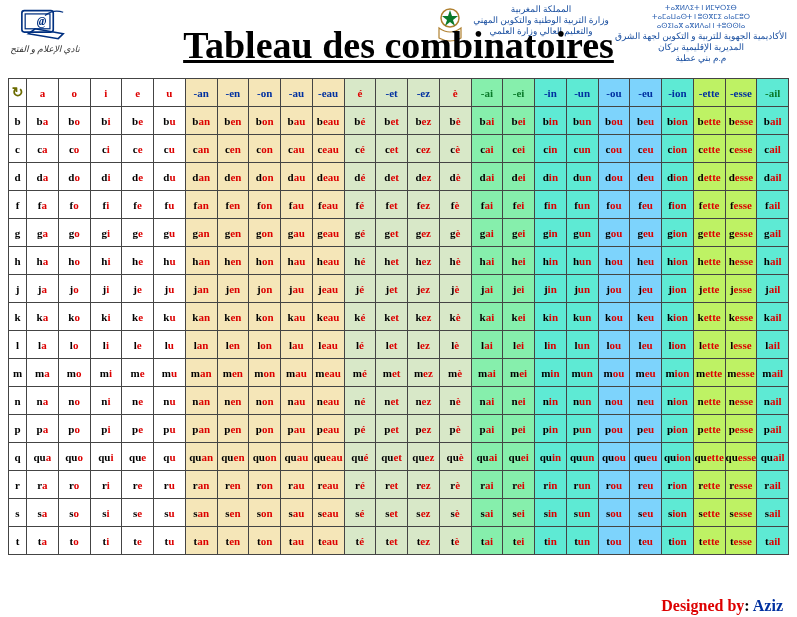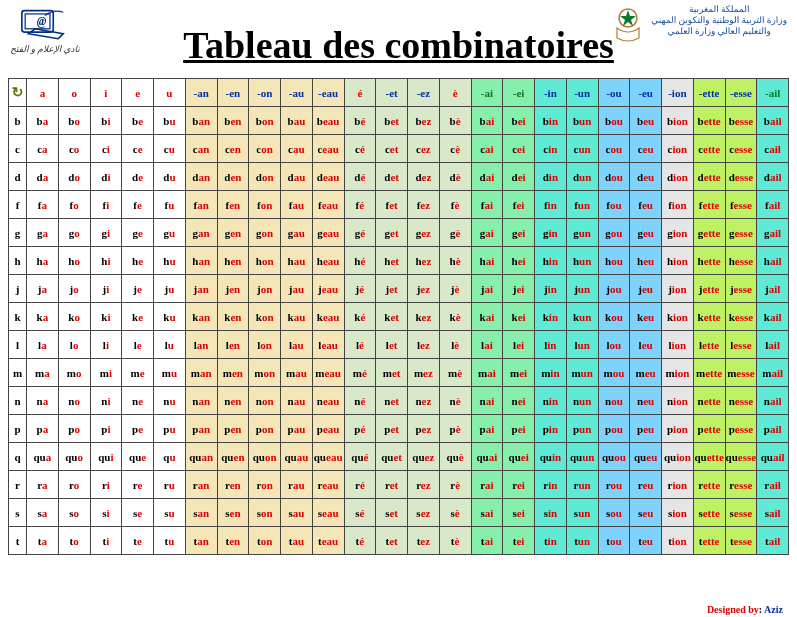--- a/index.html
+++ b/index.html
@@ -16,48 +16,56 @@
   table{border-collapse:collapse;width:100%;table-layout:fixed}
   th,td{border:1px solid #444;text-align:center;font-size:11px;font-weight:bold;padding:2px 0;height:28px;white-space:nowrap;overflow:hidden}
   th:first-child,td:first-child{width:18px}
   .arrow{width:18px;font-size:14px;color:#6b6b00}
   .grp-vowel{background:#fff}
   .grp-an{background:#f5e6b8}
   .grp-e{background:#d8e8c8}
   .grp-ai{background:#86efac}
   .grp-in{background:#5eead4}
   .grp-ou{background:#7dd3fc}
-  .grp-ion{background:#e5e5e5}
+  .grp-ion{background:#5eead4}
   .grp-ette{background:#bef264}
   .grp-ail{background:#5eead4}
   .hdr-cell{color:#d00;font-weight:bold}
   .hdr-blue{color:#0030a0}
   .hdr-green{color:#0a7a2a}
   .cons{color:#000}
   .vw{color:#d00}
-  .footer{position:absolute;right:14px;bottom:2px;font-size:10px;font-weight:bold}
+  .footer{position:absolute;right:14px;bottom:2px;font-size:16px;font-weight:bold}
   .footer .by{color:#d00}
   .footer .name{color:#0030a0}
 </style>
 </head>
 <body>
 
 <div class="header">
   <div class="logo-left">
     <svg viewBox="0 0 60 46">
       <rect x="2" y="8" width="38" height="26" rx="3" fill="none" stroke="#003080" stroke-width="2"></rect>
       <rect x="6" y="12" width="30" height="18" fill="none" stroke="#003080" stroke-width="1.5"></rect>
       <path d="M10 36 L46 42 L52 36 L18 30 Z" fill="none" stroke="#003080" stroke-width="2"></path>
       <text x="20" y="25" font-size="14" fill="#003080" font-weight="bold">@</text>
       <path d="M30 14 Q40 6 52 10" fill="none" stroke="#003080" stroke-width="1.5"></path>
     </svg>
     <div>نادي الإعلام و الفتح</div>
   </div>
   <div class="title">Tableau des combinatoires</div>
   <div class="hdr-right">
+    <div class="hdr-right-text">
+      <div class="tiny">ⵜⴰⴳⵍⴷⵉⵜ ⵏ ⵍⵎⵖⵔⵉⴱ</div>
+      <div class="tiny">ⵜⴰⵎⴰⵡⴰⵙⵜ ⵏ ⵓⵙⴳⵎⵉ ⴰⵏⴰⵎⵓⵔ</div>
+      <div class="tiny">ⴰⵙⵉⵏⴰⴳ ⴰⴳⵍⴷⴰⵏ ⵏ ⵜⵓⵙⵙⵏⴰ</div>
+      <div>الأكاديمية الجهوية للتربية و التكوين لجهة الشرق</div>
+      <div>المديرية الإقليمية بركان</div>
+      <div>م.م بني عطية</div>
+    </div>
     <div class="hdr-right-text">
       <div>المملكة المغربية</div>
       <div>وزارة التربية الوطنية والتكوين المهني</div>
       <div>والتعليم العالي وزارة العلمي</div>
     </div>
     <svg class="crest" viewBox="0 0 34 40">
       <circle cx="17" cy="14" r="9" fill="none" stroke="#b08030" stroke-width="1.5"></circle>
       <path d="M17 6 L19 12 L25 12 L20 16 L22 22 L17 18 L12 22 L14 16 L9 12 L15 12 Z" fill="#0a7a2a"></path>
       <path d="M6 24 Q17 32 28 24 L28 34 Q17 40 6 34 Z" fill="none" stroke="#b08030" stroke-width="1.2"></path>
     </svg>

